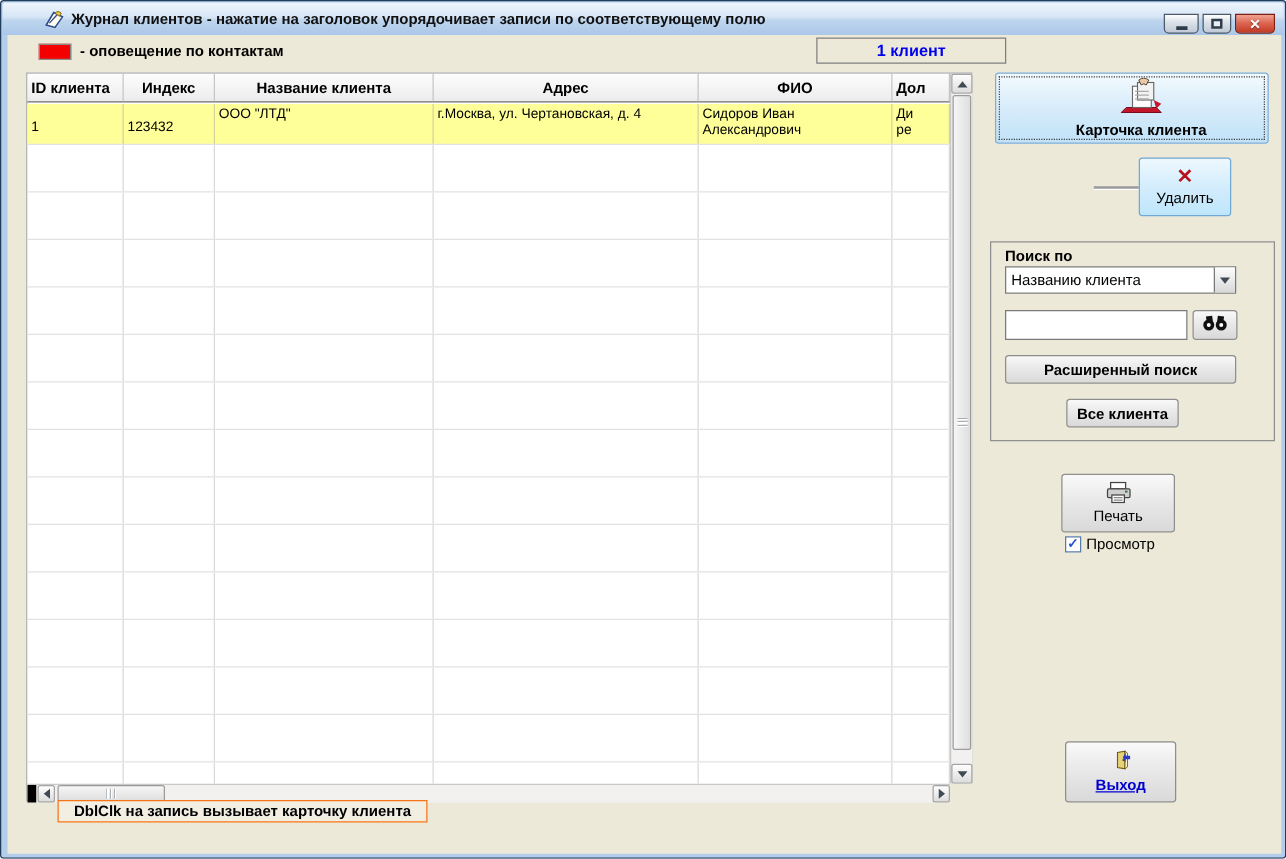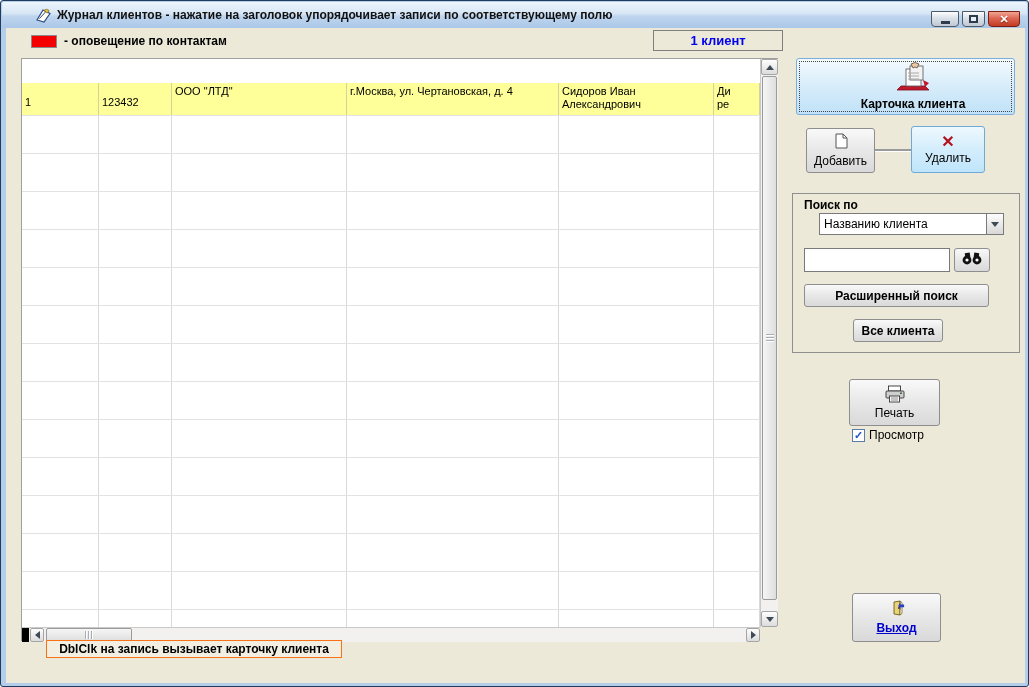--- a/index.html
+++ b/index.html
@@ -27,21 +27,21 @@
   .glyph-max { width:9px; height:8px; border:2px solid #2e3c4a; background:#e8eef5; }
 
   
   .client { position:absolute; left:5px; top:27px; width:1019px; height:655px;
             background:#ece9d8; overflow:hidden; }
 
   .legend { position:absolute; left:25px; top:6px; display:flex; align-items:center; }
   .swatch { width:26px; height:13px; border:1px solid #8a8a8a; margin-right:7px; display:inline-block; }
   .legend-text { font-size:12px; font-weight:bold; color:#000; }
 
-  .counter { position:absolute; left:647px; top:2px; width:130px; height:21px;
+  .counter { position:absolute; left:647px; top:2px; width:152px; height:21px;
              border:1px solid #7f7f7f; display:flex; align-items:center; justify-content:center; }
   .counter span { color:#0000f0; font-weight:bold; font-size:13px; }
 
   
   .grid { position:absolute; left:15px; top:30px; width:757px; height:583px;
           background:#fff; border:1px solid #a0a0a0; }
   .grid-header { position:absolute; left:0; top:0; width:738px; height:23px; display:flex;
                  border-bottom:1px solid #6e6e6e; background:linear-gradient(#fdfdfd,#ececec); }
   .hcell { font-size:12px; font-weight:bold; color:#000; border-right:1px solid #c6c6c6;
            display:flex; align-items:center; justify-content:center; overflow:hidden; white-space:nowrap; }
@@ -106,21 +106,21 @@
   .del-btn { position:absolute; left:905px; top:98px; width:74px; height:47px;
              border:1px solid #70a8d6; background:linear-gradient(#eef8fe,#d3edfc 50%,#bfe5fb);
              border-radius:3px; display:flex; flex-direction:column; align-items:center; justify-content:center; gap:1px;
              font-size:12px; }
   .del-x { color:#b5121f; font-size:16px; font-weight:bold; line-height:16px; }
 
   .search-group { position:absolute; left:786px; top:165px; width:228px; height:160px;
                   border:1px solid #8f8f8f; }
   .group-label { position:absolute; left:11px; top:4px; font-size:12px; font-weight:bold; }
   .dropdown { position:absolute; left:11px; top:19px; width:185px; height:22px; background:#fff;
-              border:1px solid #7a7a7a; display:flex; align-items:center;margin-left:15px; }
+              border:1px solid #7a7a7a; display:flex; align-items:center; }
   .dd-text { flex:1; font-size:12px; padding-left:4px; white-space:nowrap; overflow:hidden; }
   .dd-btn { width:17px; height:100%; border-left:1px solid #7a7a7a;
             background:linear-gradient(#fdfdfd,#d8d8d8); display:flex; align-items:center; justify-content:center; }
   .search-input { position:absolute; left:11px; top:54px; width:146px; height:24px;
                   border:1px solid #7a7a7a; background:#fff; font-size:12px; padding:0 3px; }
   .find-btn { position:absolute; left:161px; top:54px; width:36px; height:24px;
               display:flex; align-items:center; justify-content:center; }
   .adv-btn { position:absolute; left:11px; top:90px; width:185px; height:23px; font-weight:bold; }
   .all-btn { position:absolute; left:60px; top:125px; width:90px; height:23px; font-weight:bold; }
 
@@ -167,20 +167,28 @@
     <div class="legend">
       <span class="swatch" style="background: rgb(244, 0, 0);"></span>
       <span class="legend-text">- оповещение по контактам</span>
     </div>
 
     <div class="counter">
       <span>1 клиент</span>
     </div>
 
     <div class="grid">
+      <div class="grid-header" id="grid-header">
+          <div class="hcell c0">ID клиента</div>
+          <div class="hcell c1">Индекс</div>
+          <div class="hcell c2">Название клиента</div>
+          <div class="hcell c3">Адрес</div>
+          <div class="hcell c4">ФИО</div>
+          <div class="hcell c5">Дол</div>
+        </div>
       <div class="grid-body">
         <div class="grid-row highlight" style="background: rgb(255, 255, 153);">
           <div class="cell c0 vlow">1</div>
           <div class="cell c1 vlow">123432</div>
           <div class="cell c2">ООО "ЛТД"</div>
           <div class="cell c3">г.Москва, ул. Чертановская, д. 4</div>
           <div class="cell c4">Сидоров Иван Александрович</div>
           <div class="cell c5 pos">Ди
 ре</div>
         </div>
@@ -340,29 +348,20 @@
           <line x1="15" y1="11" x2="26" y2="11" stroke="#aaa"></line>
           <line x1="15" y1="14" x2="26" y2="14" stroke="#aaa"></line>
           <line x1="15" y1="17" x2="26" y2="17" stroke="#aaa"></line>
           <path d="M18 2 q4 -3 8 0 l-2 4 q-2 -2 -4 0 Z" fill="#e9c9a8" stroke="#5a4630" stroke-width="0.8"></path>
           <path d="M30 18 l6 3 l-4 4 Z" fill="#c2182c"></path>
         </svg>
       </span>
       <span>Карточка клиента</span>
     </button>
 
-    <button class="btn add-btn">
-      <span>
-        <svg viewBox="0 0 14 16" width="14" height="16">
-          <path d="M2 1 h7 l4 4 v10 h-11 z" fill="#fff" stroke="#555"></path>
-          <path d="M9 1 v4 h4" fill="none" stroke="#555"></path>
-        </svg>
-      </span>
-      <span>Добавить</span>
-    </button>
 
     <div class="connector"></div>
 
     <button class="del-btn">
       <span class="del-x">✕</span>
       <span>Удалить</span>
     </button>
 
     <div class="search-group">
       <div class="group-label">Поиск по</div>

